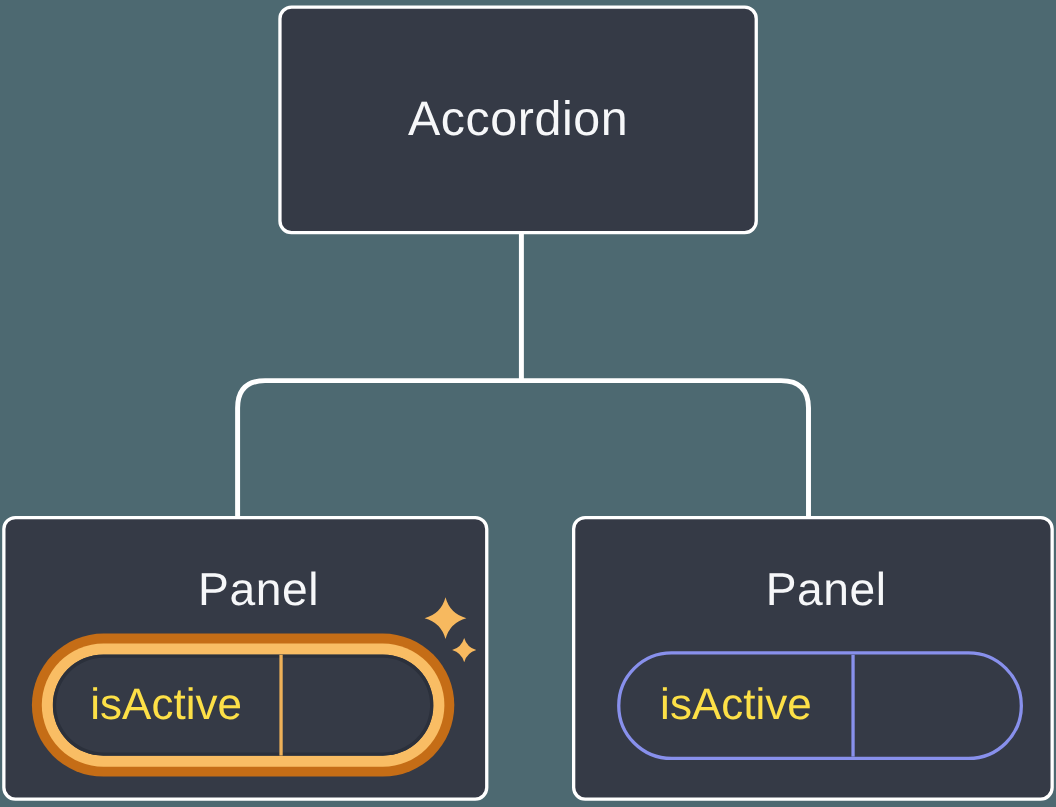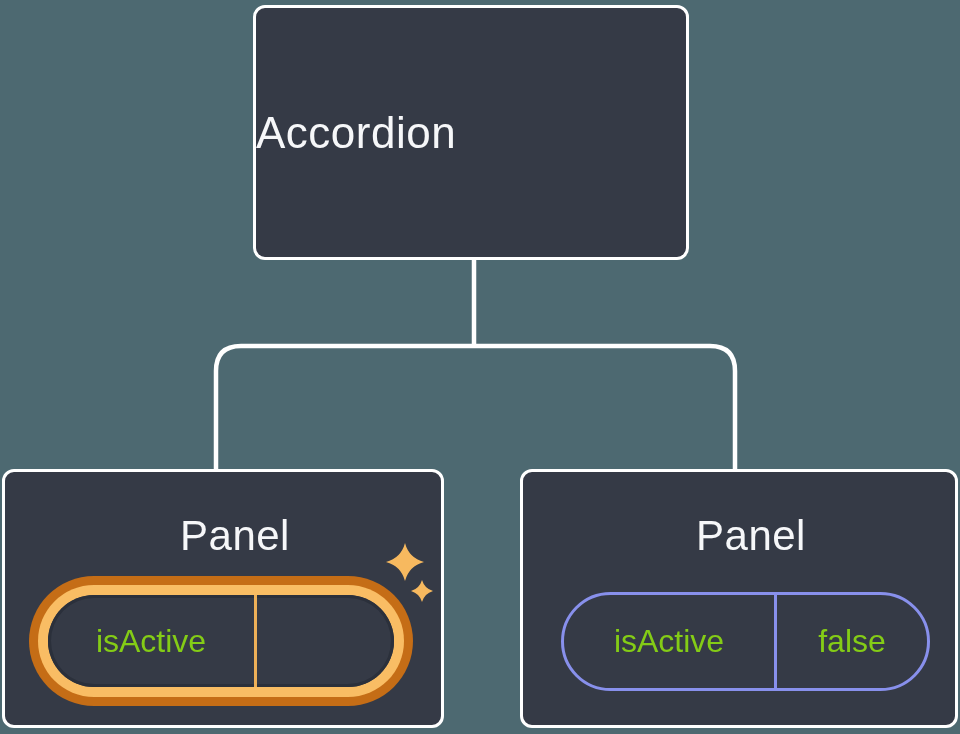--- a/index.html
+++ b/index.html
@@ -13,22 +13,22 @@
   .connectors{position:absolute;left:0;top:0;width:960px;height:734px;}
   .connectors path{stroke:#ffffff;stroke-width:4.5;fill:none;}
 
   .node{
     position:absolute;
     background:#353a46;
     border:3.5px solid #ffffff;
     border-radius:12px;
     box-sizing:border-box;
   }
-  .node-root{left:253px;top:5px;width:436px;height:255px;
-    display:flex;align-items:center;justify-content:flex-start;}
+  .node-root{left:253px;top:5px;width:436px;height:208px;
+    display:flex;align-items:center;justify-content:center;}
   .node-child-left{left:2px;top:469px;width:442px;height:259px;}
   .node-child-right{left:520px;top:469px;width:438px;height:259px;}
 
   .root-label{font-size:44px;color:#f6f7f9;letter-spacing:0.5px;}
   .node-title{
     position:absolute;top:40px;left:0;right:0;
     text-align:center;font-size:42px;color:#f6f7f9;letter-spacing:0.5px;padding-left:24px;
   }
 
   
@@ -64,21 +64,21 @@
     border-radius:50px;
     border:3px solid #8890ec;
     box-sizing:border-box;
     display:flex;align-items:stretch;overflow:hidden;
   }
   .pill-plain .cell{display:flex;align-items:center;justify-content:center;}
   .cell-key-plain{width:210px;}
   .cell-val-plain{flex:1;}
   .divider-purple{width:3px;background:#8890ec;}
 
-  .state-text{font-size:32px;color:#84cc16;}
+  .state-text{font-size:40px;color:#fde047;}
   .state-text.bold{font-weight:700;}
 
   .sparkles{position:absolute;left:378px;top:538px;width:60px;height:70px;}
   .sparkles path{fill:#f7b95f;}
 </style>
 </head>
 <body>
 
 <div class="canvas">
 
@@ -106,17 +106,16 @@
   <svg class="sparkles" viewBox="0 0 60 70" aria-hidden="true">
     <path d="M27,5 Q31,20 46,24 Q31,28 27,43 Q23,28 8,24 Q23,20 27,5 Z"></path>
     <path d="M44,42 Q46.5,50.5 55,53 Q46.5,55.5 44,64 Q41.5,55.5 33,53 Q41.5,50.5 44,42 Z"></path>
   </svg>
 
   <div class="node node-child-right">
     <div class="node-title">Panel</div>
     <div class="pill-plain">
       <span class="cell cell-key-plain state-text">isActive</span>
       <span class="divider-purple"></span>
-      <span class="cell cell-val-plain state-text">false</span>
     </div>
   </div>
 
 </div>
 
 </body></html>

